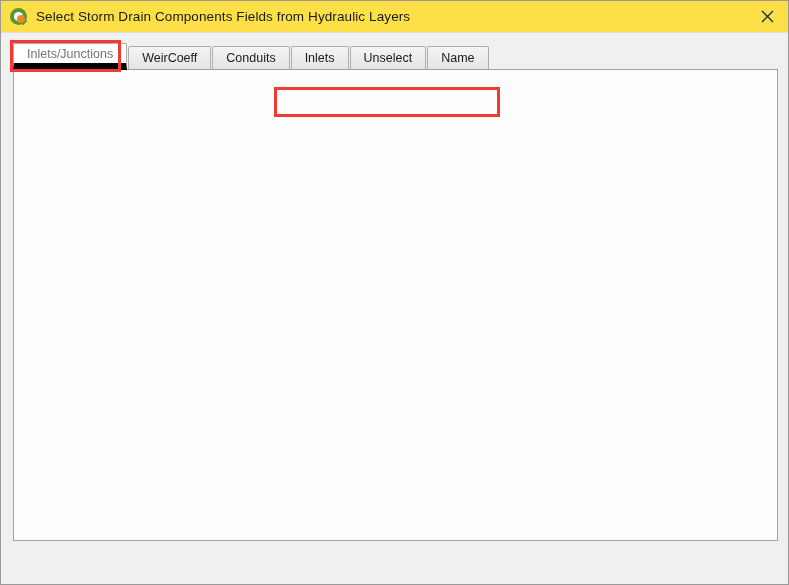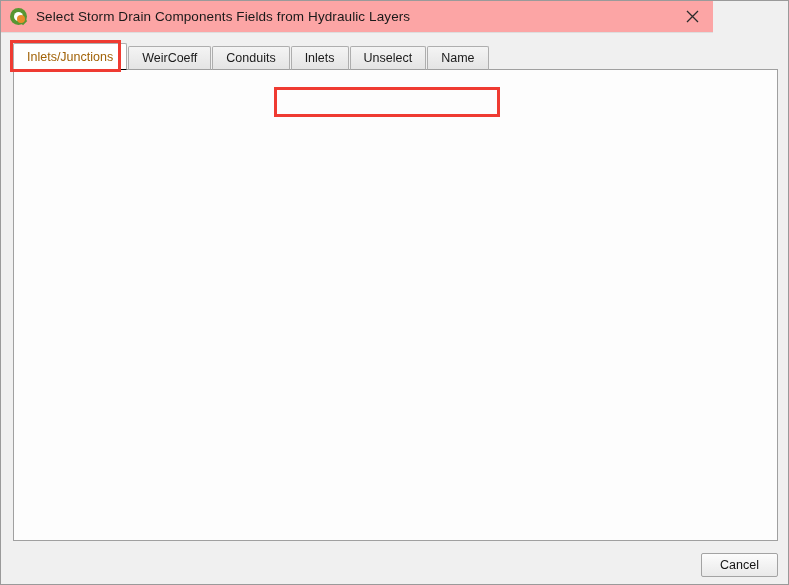--- a/index.html
+++ b/index.html
@@ -13,22 +13,22 @@
   #window {
     position: relative;
     width: 789px; height: 585px;
     background: #f0f0f0;
     border: 1px solid #9a9a9a;
   }
 
   
   #titlebar {
     position: absolute; left: 0; top: 0;
-    width: 712px; height: 32px;
-    background: #fca5a5;
+    width: 787px; height: 32px;
+    background: #fde047;
     border-bottom: 1px solid #dedede;
     display: flex; align-items: center;
   }
   .qgis-logo {
     width: 17px; height: 17px; margin-left: 9px; margin-right: 9px;
     position: relative; flex: none;
   }
   .qgis-logo .ring {
     position: absolute; left: 0; top: 0; width: 17px; height: 17px;
     border-radius: 50%;
@@ -74,22 +74,22 @@
     border: 1px solid #aeaeae;
     border-bottom: 1px solid #a0a0a0;
     margin-right: 1px;
     border-radius: 2px 2px 0 0;
     white-space: nowrap;
     cursor: default;
   }
   .tab.active {
     height: 27px;
     background: #ffffff;
-    border-bottom: 1px solid #000000;
-    color: #a16207;
+    border-bottom: 7px solid #000000;
+    color: #737373;
   }
   #tab-highlight {
     position: absolute;
     left: 9px; top: 39px;
     width: 111px; height: 32px;
     border: 3px solid #ef3b32;
     z-index: 6;
     pointer-events: none;
   }
 
@@ -476,15 +476,14 @@
           <i></i>
         </span>
     </span>
     <span class="xbtn">x</span>
   </div>
 
   <div class="legend" id="legend-1">*  fields for SWMMFLO.DAT</div>
   <div class="legend" id="legend-2">#  fields for SDCLOGGING.DAT</div>
   <div id="unselect-btn">Unselect all Inlet/Junction Fields</div>
 
-  <div id="cancel-btn">Cancel</div>
 
 </div>
 
 </body></html>

